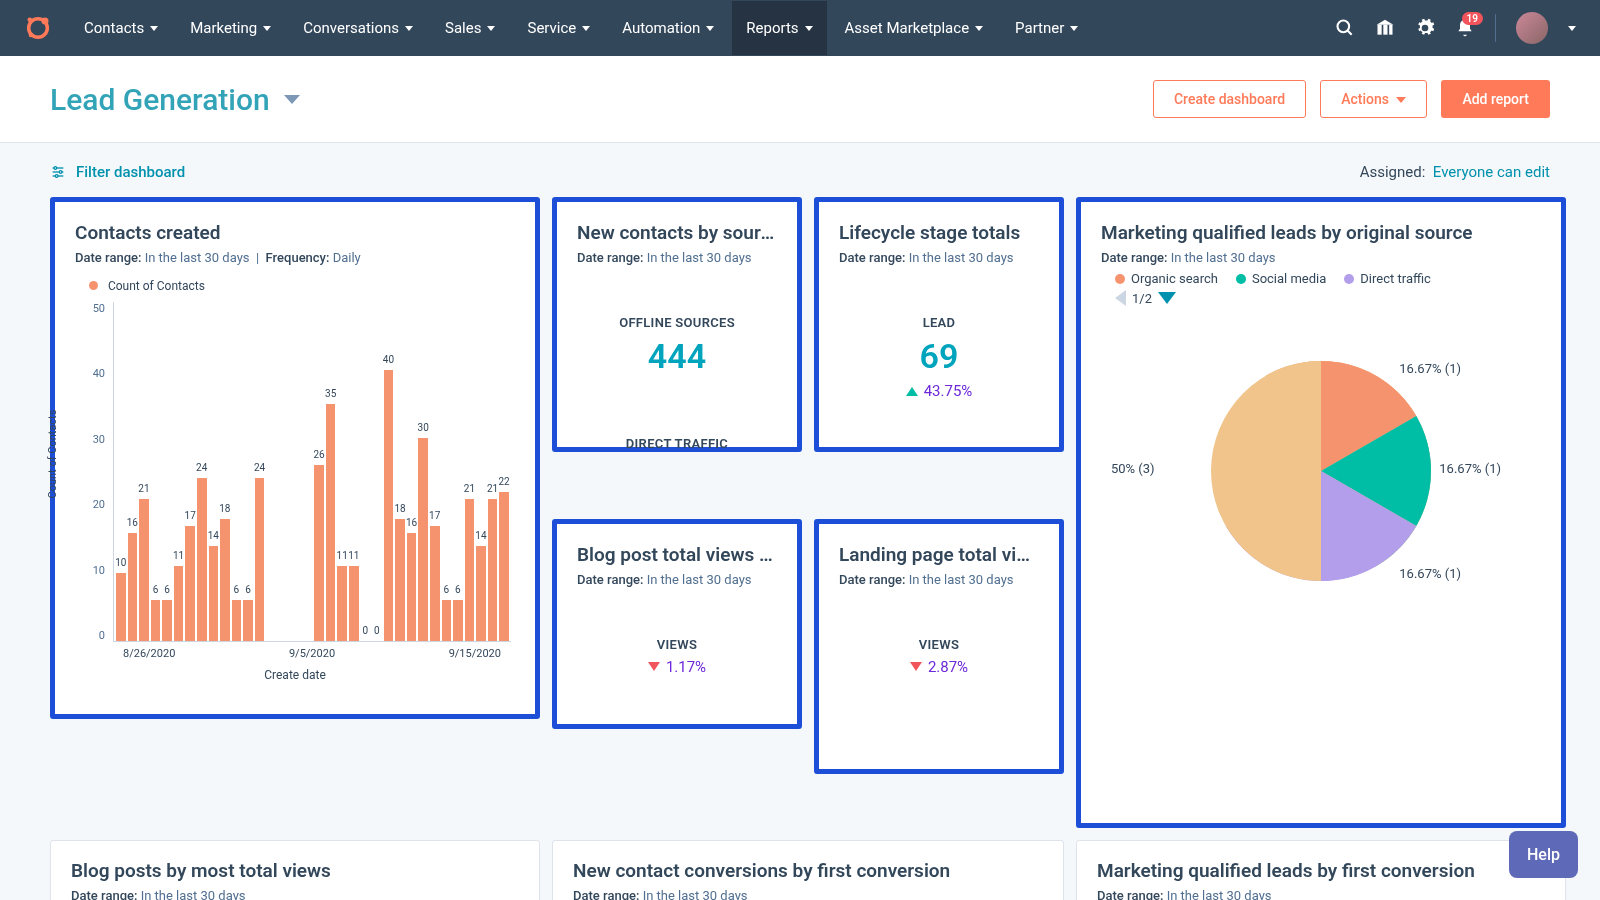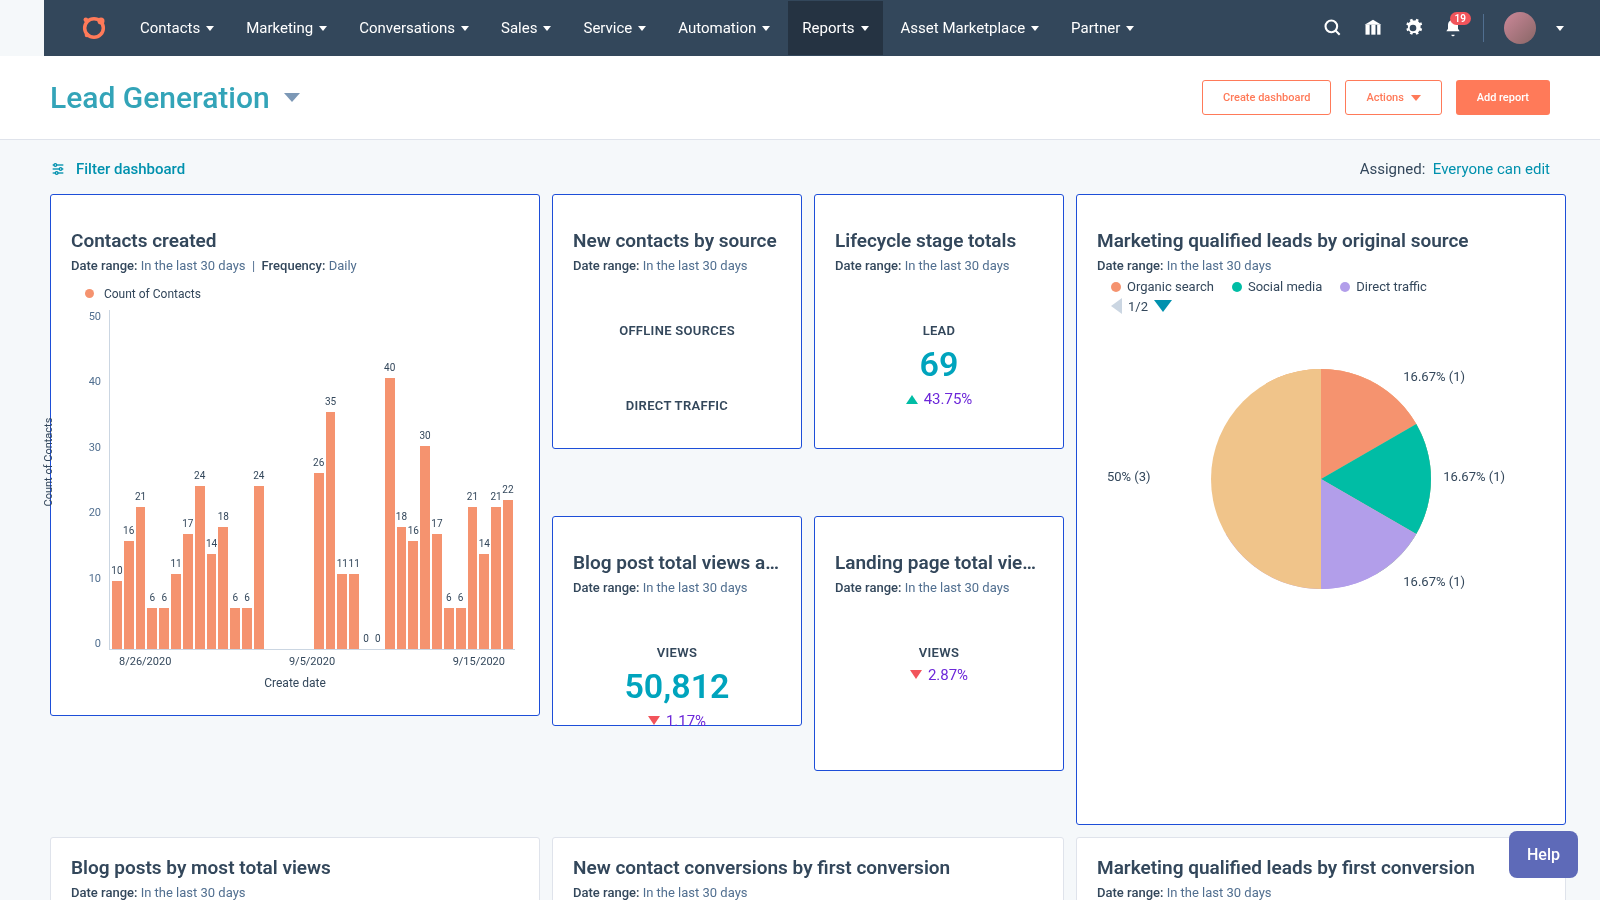--- a/index.html
+++ b/index.html
@@ -1,49 +1,49 @@
 <!DOCTYPE html>
 <html><head>
 <meta charset="utf-8">
 <style>
 * { margin:0; padding:0; box-sizing:border-box; font-family:-apple-system,BlinkMacSystemFont,"Segoe UI",Roboto,sans-serif; }
 body { background:#f5f8fa; width:1600px; height:900px; overflow:hidden; }
 
 
-.topnav { background:#33475b; height:56px; display:flex; align-items:center; padding:0 36px;margin-left:44px; }
+.topnav { background:#33475b; height:56px; display:flex; align-items:center; padding:0 24px; }
 .logo { width:28px; height:28px; margin-right:18px; }
 .nav-items { display:flex; gap:4px; flex:1; }
 .nav-item { color:#fff; font-size:15px; padding:18px 14px; display:flex; align-items:center; gap:6px; cursor:pointer; }
 .nav-item.active { background:#253342; }
 .chev { width:0; height:0; border-left:4px solid transparent; border-right:4px solid transparent; border-top:5px solid #fff; }
 .nav-right { display:flex; align-items:center; gap:20px; }
 .nav-icon { color:#fff; cursor:pointer; display:flex; align-items:center; }
 .bell-wrap { position:relative; }
 .badge { position:absolute; top:-6px; right:-8px; background:#f2545b; color:#fff; font-size:10px; border-radius:8px; padding:1px 5px; font-weight:600; }
 .divider-v { width:1px; height:28px; background:#516f90; }
 .avatar { width:32px; height:32px; border-radius:50%; background:linear-gradient(135deg,#c89 0%,#866 100%); }
 
 
 .hdr { background:#fff; padding:24px 50px; display:flex; align-items:center; justify-content:space-between; border-bottom:1px solid #dfe3eb; }
 .page-title { color:#33a4b8; font-size:30px; font-weight:500; display:flex; align-items:center; gap:14px; cursor:pointer; }
 .title-caret { width:0; height:0; border-left:8px solid transparent; border-right:8px solid transparent; border-top:9px solid #7c98b6; }
 .hdr-actions { display:flex; gap:14px; }
-.btn { padding:10px 20px; font-size:11px; border-radius:3px; cursor:pointer; border:1px solid transparent; font-weight:500; }
+.btn { padding:10px 20px; font-size:14px; border-radius:3px; cursor:pointer; border:1px solid transparent; font-weight:500; }
 .btn-outline { border-color:#ff7a59; color:#ff7a59; background:#fff; }
 .btn-solid { background:#ff7a59; color:#fff; }
 
 
 .tlbar { padding:20px 50px 16px; display:flex; justify-content:space-between; align-items:center; }
 .filter-link { color:#0091ae; font-size:15px; font-weight:500; display:flex; align-items:center; gap:10px; cursor:pointer; }
 .assigned { color:#33475b; font-size:15px; }
 .assigned a { color:#0091ae; text-decoration:none; }
 
 
 .grid { padding:0 50px; display:grid; grid-template-columns:490px 250px 250px 490px; gap:12px; }
-.card { background:#fff; border:1px solid #1d4ed8; border-radius:3px; padding:34px 20px; }
+.card { background:#fff; border:5px solid #1d4ed8; border-radius:3px; padding:19px 20px; }
 .card-title { font-size:19px; font-weight:600; color:#33475b; margin-bottom:6px; white-space:nowrap; overflow:hidden; text-overflow:ellipsis; }
 .card-sub { font-size:13px; color:#516f90; }
 .card-sub b { color:#33475b; font-weight:500; }
 
 
 .chart-area { margin-top:10px; }
 .legend-dot { width:9px; height:9px; border-radius:50%; background:#f5936f; display:inline-block; margin-right:6px; vertical-align:middle; }
 .legend-txt { font-size:12px; color:#33475b; }
 .bars-wrap { position:relative; height:380px; margin-top:8px; }
 .y-axis { position:absolute; left:0; top:0; bottom:40px; width:30px; display:flex; flex-direction:column; justify-content:space-between; }
@@ -313,20 +313,21 @@
         </div>
       <div class="x-label">Create date</div>
     </div>
   </div>
 
   <div class="card" style="height:255px;">
     <div class="card-title">New contacts by source</div>
     <div class="card-sub"><b>Date range:</b> <span>In the last 30 days</span></div>
     <div class="stat-mid">
       <div class="stat-label">OFFLINE SOURCES</div>
+      <div class="stat-val">444</div>
     </div>
     <div class="stat-sub" style="margin-top:60px;">DIRECT TRAFFIC</div>
   </div>
 
   <div class="card" style="height:255px;">
     <div class="card-title">Lifecycle stage totals</div>
     <div class="card-sub"><b>Date range:</b> <span>In the last 30 days</span></div>
     <div class="stat-mid">
       <div class="stat-label">LEAD</div>
       <div class="stat-val">69</div>
@@ -378,21 +379,20 @@
       <div class="pie-lbl" style="right:40px;top:155px;">16.67% (1)</div>
       <div class="pie-lbl" style="right:80px;top:260px;">16.67% (1)</div>
     </div>
   </div>
 
   <div class="card" style="height:210px;">
     <div class="card-title">Blog post total views a…</div>
     <div class="card-sub"><b>Date range:</b> <span>In the last 30 days</span></div>
     <div class="stat-mid">
       <div class="stat-label">VIEWS</div>
-      <div class="stat-val">50,812</div>
       <div class="delta">
         <span class="tri-dn"></span>
         <span>1.17%</span>
       </div>
     </div>
   </div>
 
   <div class="card" style="height:255px;">
     <div class="card-title">Landing page total vie…</div>
     <div class="card-sub"><b>Date range:</b> <span>In the last 30 days</span></div>

